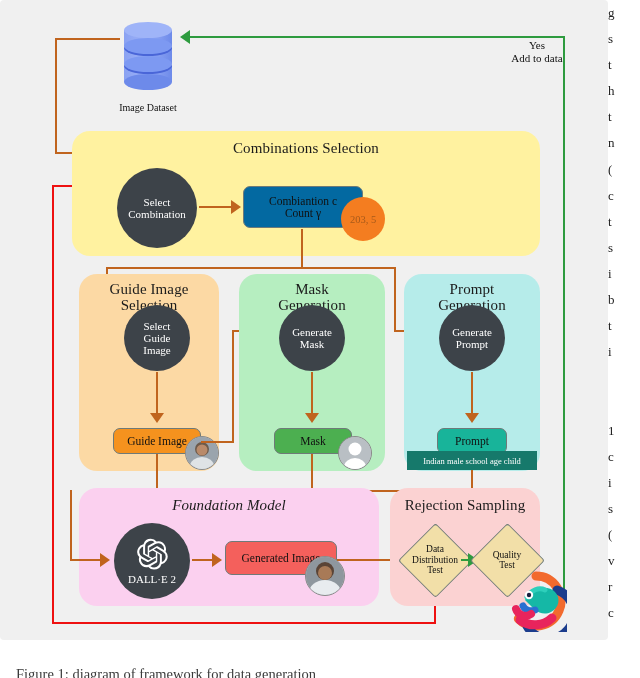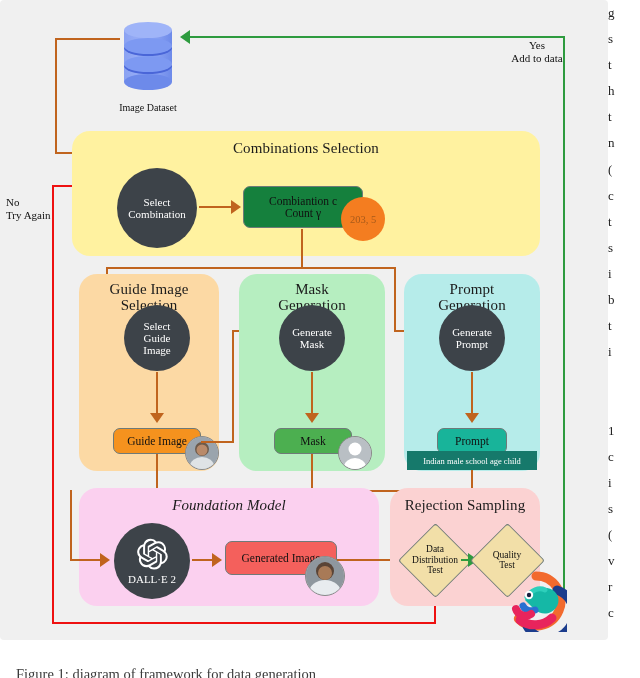--- a/index.html
+++ b/index.html
@@ -55,24 +55,20 @@
         </g>
       </svg>
     </div>
     <div class="lbl" style="left:96px;top:102px;width:104px;font-size:10px;">Image Dataset</div>
 
     <div class="lbl" style="left:497px;top:39px;width:80px;">
       <span>Yes</span><br>
       <span>Add to data</span>
     </div>
 
-    <div class="lbl" style="left:6px;top:196px;width:72px;text-align:left;">
-      <span>No</span><br>
-      <span>Try Again</span>
-    </div>
 
     <div class="line green" style="left:520px;top:590px;width:45px;height:2px;"></div>
     <div class="line green" style="left:563px;top:36px;width:2px;height:556px;"></div>
     <div class="line green" style="left:190px;top:36px;width:375px;height:2px;"></div>
     <div class="arrow ar-l green" style="left:180px;top:30px;"></div>
 
     <div class="line red" style="left:434px;top:590px;width:2px;height:34px;"></div>
     <div class="line red" style="left:52px;top:622px;width:384px;height:2px;"></div>
     <div class="line red" style="left:52px;top:185px;width:2px;height:438px;"></div>
     <div class="line red" style="left:52px;top:185px;width:75px;height:2px;"></div>
@@ -91,21 +87,21 @@
     <div class="node-circle" style="left:117px;top:168px;width:80px;height:80px;">
       <div>
         <span>Select</span><br>
         <span>Combination</span>
       </div>
     </div>
 
     <div class="line" style="left:199px;top:206px;width:34px;height:2.4px;"></div>
     <div class="arrow ar-r" style="left:231px;top:200px;"></div>
 
-    <div class="box" style="left:243px;top:186px;width:120px;height:42px;background:#15803d;flex-direction:column;">
+    <div class="box" style="left:243px;top:186px;width:120px;height:42px;background:#0369a1;flex-direction:column;">
       <span>Combiantion c</span>
       <span>Count γ</span>
     </div>
 
     <div style="position:absolute;left:341px;top:197px;width:44px;height:44px;border-radius:50%;background:#f47d20;display:flex;align-items:center;justify-content:center;font-size:10.5px;color:#a85a1a;">
       <span>203, 5</span>
     </div>
 
     <div class="line" style="left:301px;top:229px;width:2.4px;height:40px;"></div>
     <div class="line" style="left:106px;top:267px;width:290px;height:2.4px;"></div>

